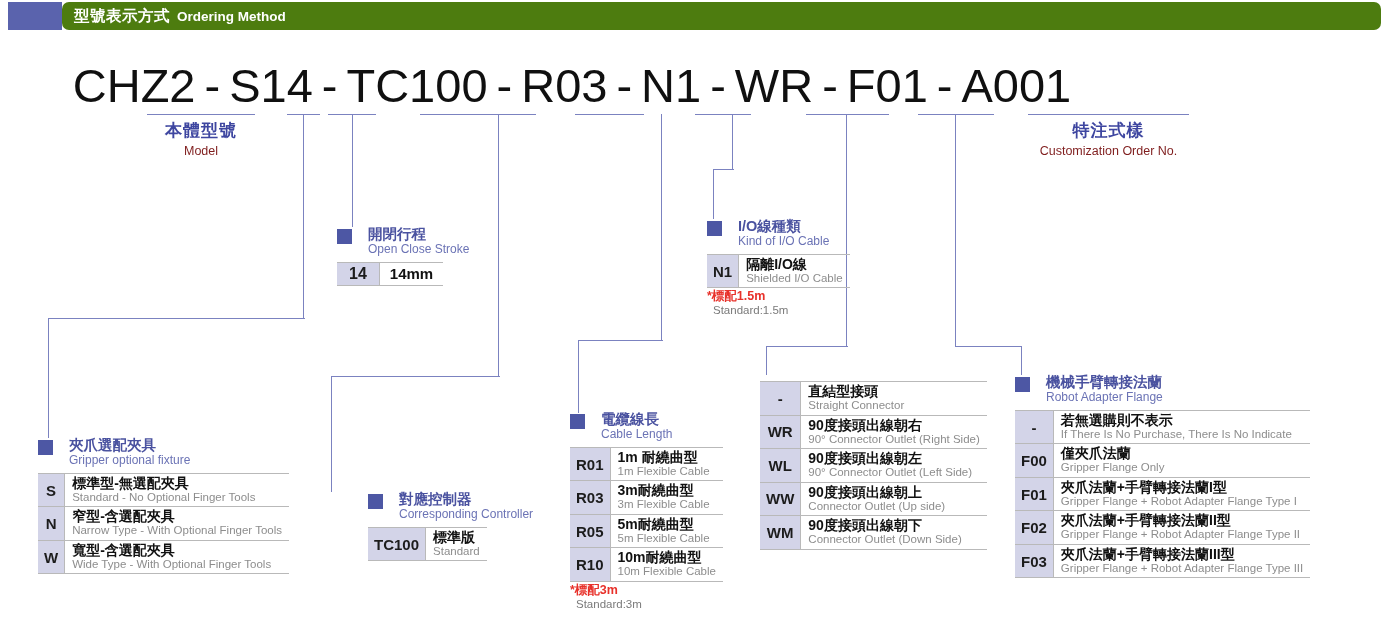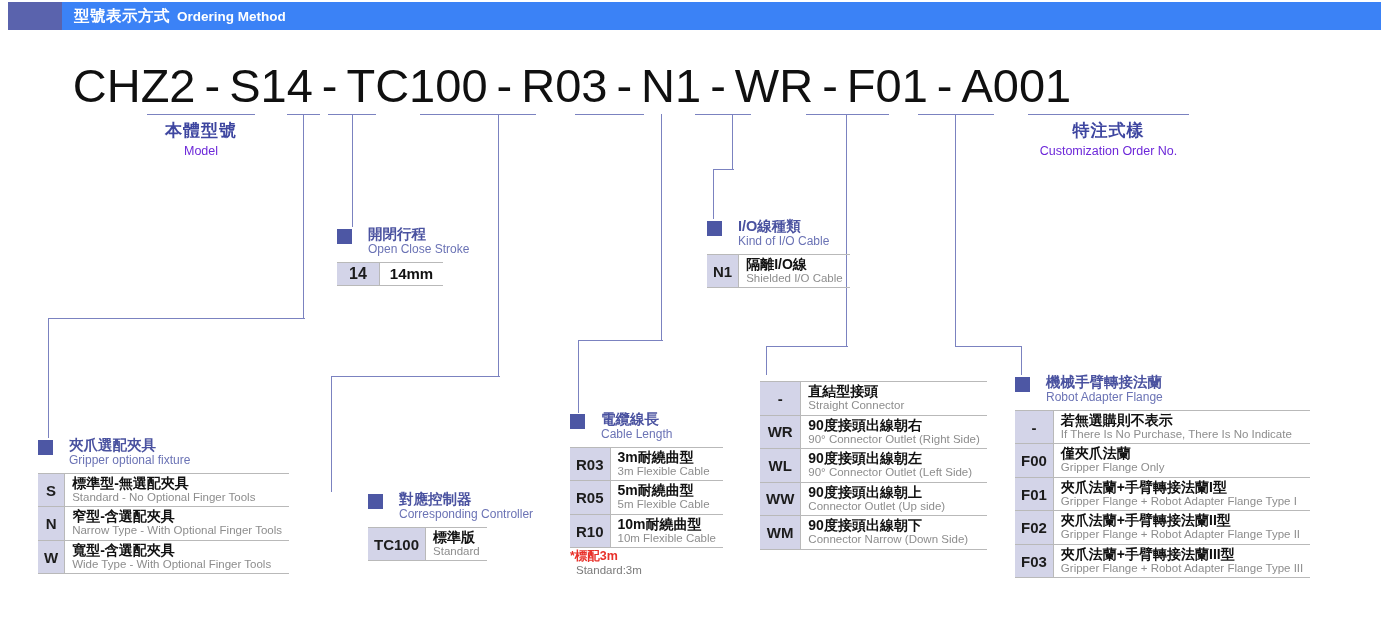--- a/index.html
+++ b/index.html
@@ -8,22 +8,22 @@
     background: #ffffff;
     font-family: "Liberation Sans", "DejaVu Sans", sans-serif;
     overflow: hidden;
   }
   #root { position: relative; width: 1389px; height: 641px; }
 
   
   .header { position: absolute; left: 8px; top: 2px; width: 1373px; height: 28px; display: flex; }
   .header-square { width: 54px; height: 28px; background: #5a63ad; }
   .header-bar {
-    flex: 1; height: 28px; background: #3b82f6; display: flex; align-items: center;
-    padding-left: 12px; gap: 7px; color: #ffffff;
+    flex: 1; height: 28px; background: #4d7c0f; display: flex; align-items: center;
+    padding-left: 12px; gap: 7px; color: #ffffff; border-radius: 7px;
   }
   .header-cn { font-size: 15.5px; font-weight: bold; letter-spacing: .5px; }
   .header-en { font-size: 13.5px; font-weight: bold; }
 
   
   .model-row {
     position: absolute; left: 0; top: 58px; width: 1144px;
     display: flex; justify-content: center; align-items: baseline;
     font-size: 47px; color: #101010; letter-spacing: 0px;
   }
@@ -39,21 +39,21 @@
   .sec { position: absolute; }
   .sec-head { display: flex; align-items: flex-start; gap: 16px; }
   .sec-sq { width: 15px; height: 15px; background: #4d57a4; margin-top: 2px; flex: none; }
   .sec-txt { line-height: 1.05; }
   .sec-cn { font-size: 14.5px; font-weight: bold; color: #4a52a0; white-space: nowrap; }
   .sec-en { font-size: 12px; color: #6b73b5; white-space: nowrap; margin-top: 1px; }
 
   
   .sec-center { position: absolute; text-align: center; }
   .sec-center .c-cn { font-size: 17px; font-weight: bold; color: #3e46a0; letter-spacing: 1px; }
-  .sec-center .c-en { font-size: 12.5px; color: #6d28d9; margin-top: 2px; }
+  .sec-center .c-en { font-size: 12.5px; color: #7f1d1d; margin-top: 2px; }
 
   
   table.opt { border-collapse: collapse; margin-top: 6px; }
   table.opt td { border-bottom: 1px solid #b9b9b9; vertical-align: middle; }
   table.opt tr:first-child td { border-top: 1px solid #b9b9b9; }
   td.key {
     background: #d3d4e8; color: #1c1c1c; font-weight: bold;
     text-align: center; font-size: 15px; padding: 3px 6px;
     border-right: 1px solid #b9b9b9; white-space: nowrap;
   }
@@ -180,32 +180,43 @@
       <tbody>
           <tr>
         <td class="key">N1</td>
         <td class="val">
           <div class="v-cn">隔離I/O線</div>
           <div class="v-en">Shielded I/O Cable</div>
         </td>
       </tr>
     </tbody>
       </table>
+    <div class="note">
+      <div class="note-cn">*標配1.5m</div>
+      <div class="note-en">Standard:1.5m</div>
+    </div>
   </div>
 
   <div class="sec" style="left:570px; top:412px;">
     <div class="sec-head">
       <div class="sec-sq"></div>
       <div class="sec-txt">
         <div class="sec-cn">電纜線長</div>
         <div class="sec-en">Cable Length</div>
       </div>
     </div>
     <table class="opt">
       <tbody>
+          <tr>
+        <td class="key">R01</td>
+        <td class="val">
+          <div class="v-cn">1m 耐繞曲型</div>
+          <div class="v-en">1m Flexible Cable</div>
+        </td>
+      </tr>
       <tr>
         <td class="key">R03</td>
         <td class="val">
           <div class="v-cn">3m耐繞曲型</div>
           <div class="v-en">3m Flexible Cable</div>
         </td>
       </tr>
       <tr>
         <td class="key">R05</td>
         <td class="val">
@@ -256,21 +267,21 @@
         <td class="key">WW</td>
         <td class="val">
           <div class="v-cn">90度接頭出線朝上</div>
           <div class="v-en">Connector Outlet (Up side)</div>
         </td>
       </tr>
       <tr>
         <td class="key">WM</td>
         <td class="val">
           <div class="v-cn">90度接頭出線朝下</div>
-          <div class="v-en">Connector Narrow (Down Side)</div>
+          <div class="v-en">Connector Outlet (Down Side)</div>
         </td>
       </tr>
     </tbody>
       </table>
   </div>
 
   <div class="sec" style="left:1015px; top:375px;">
     <div class="sec-head">
       <div class="sec-sq"></div>
       <div class="sec-txt">

